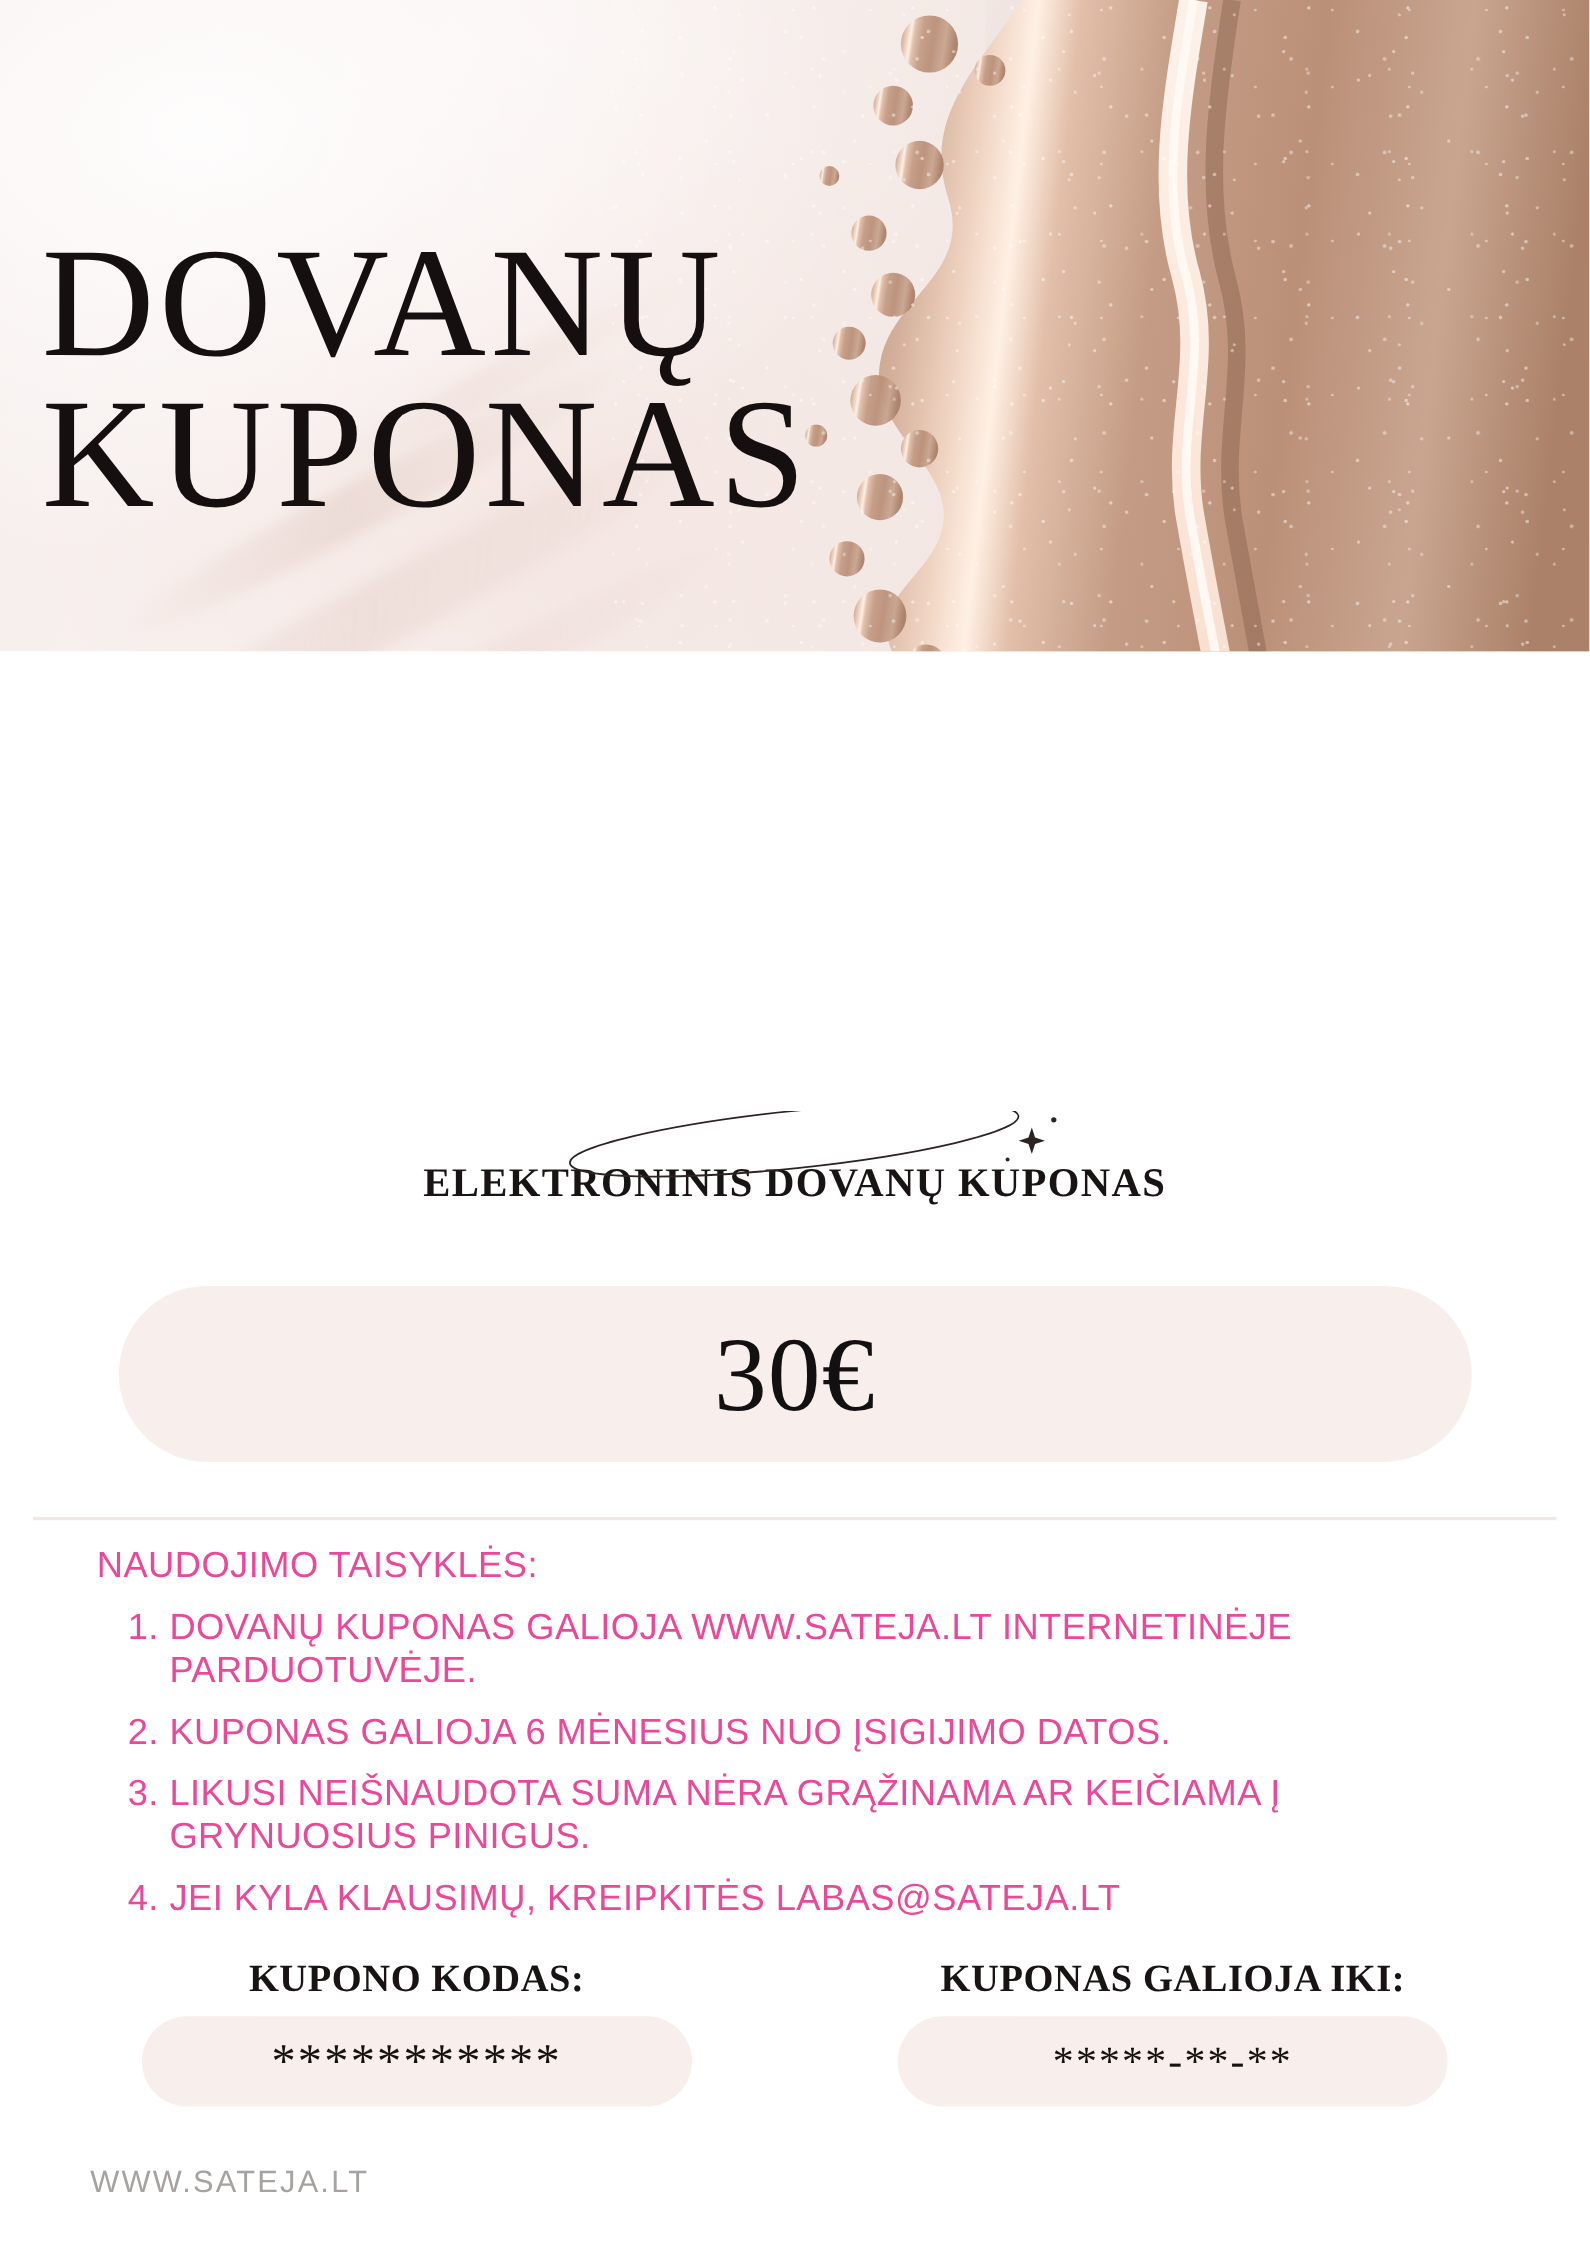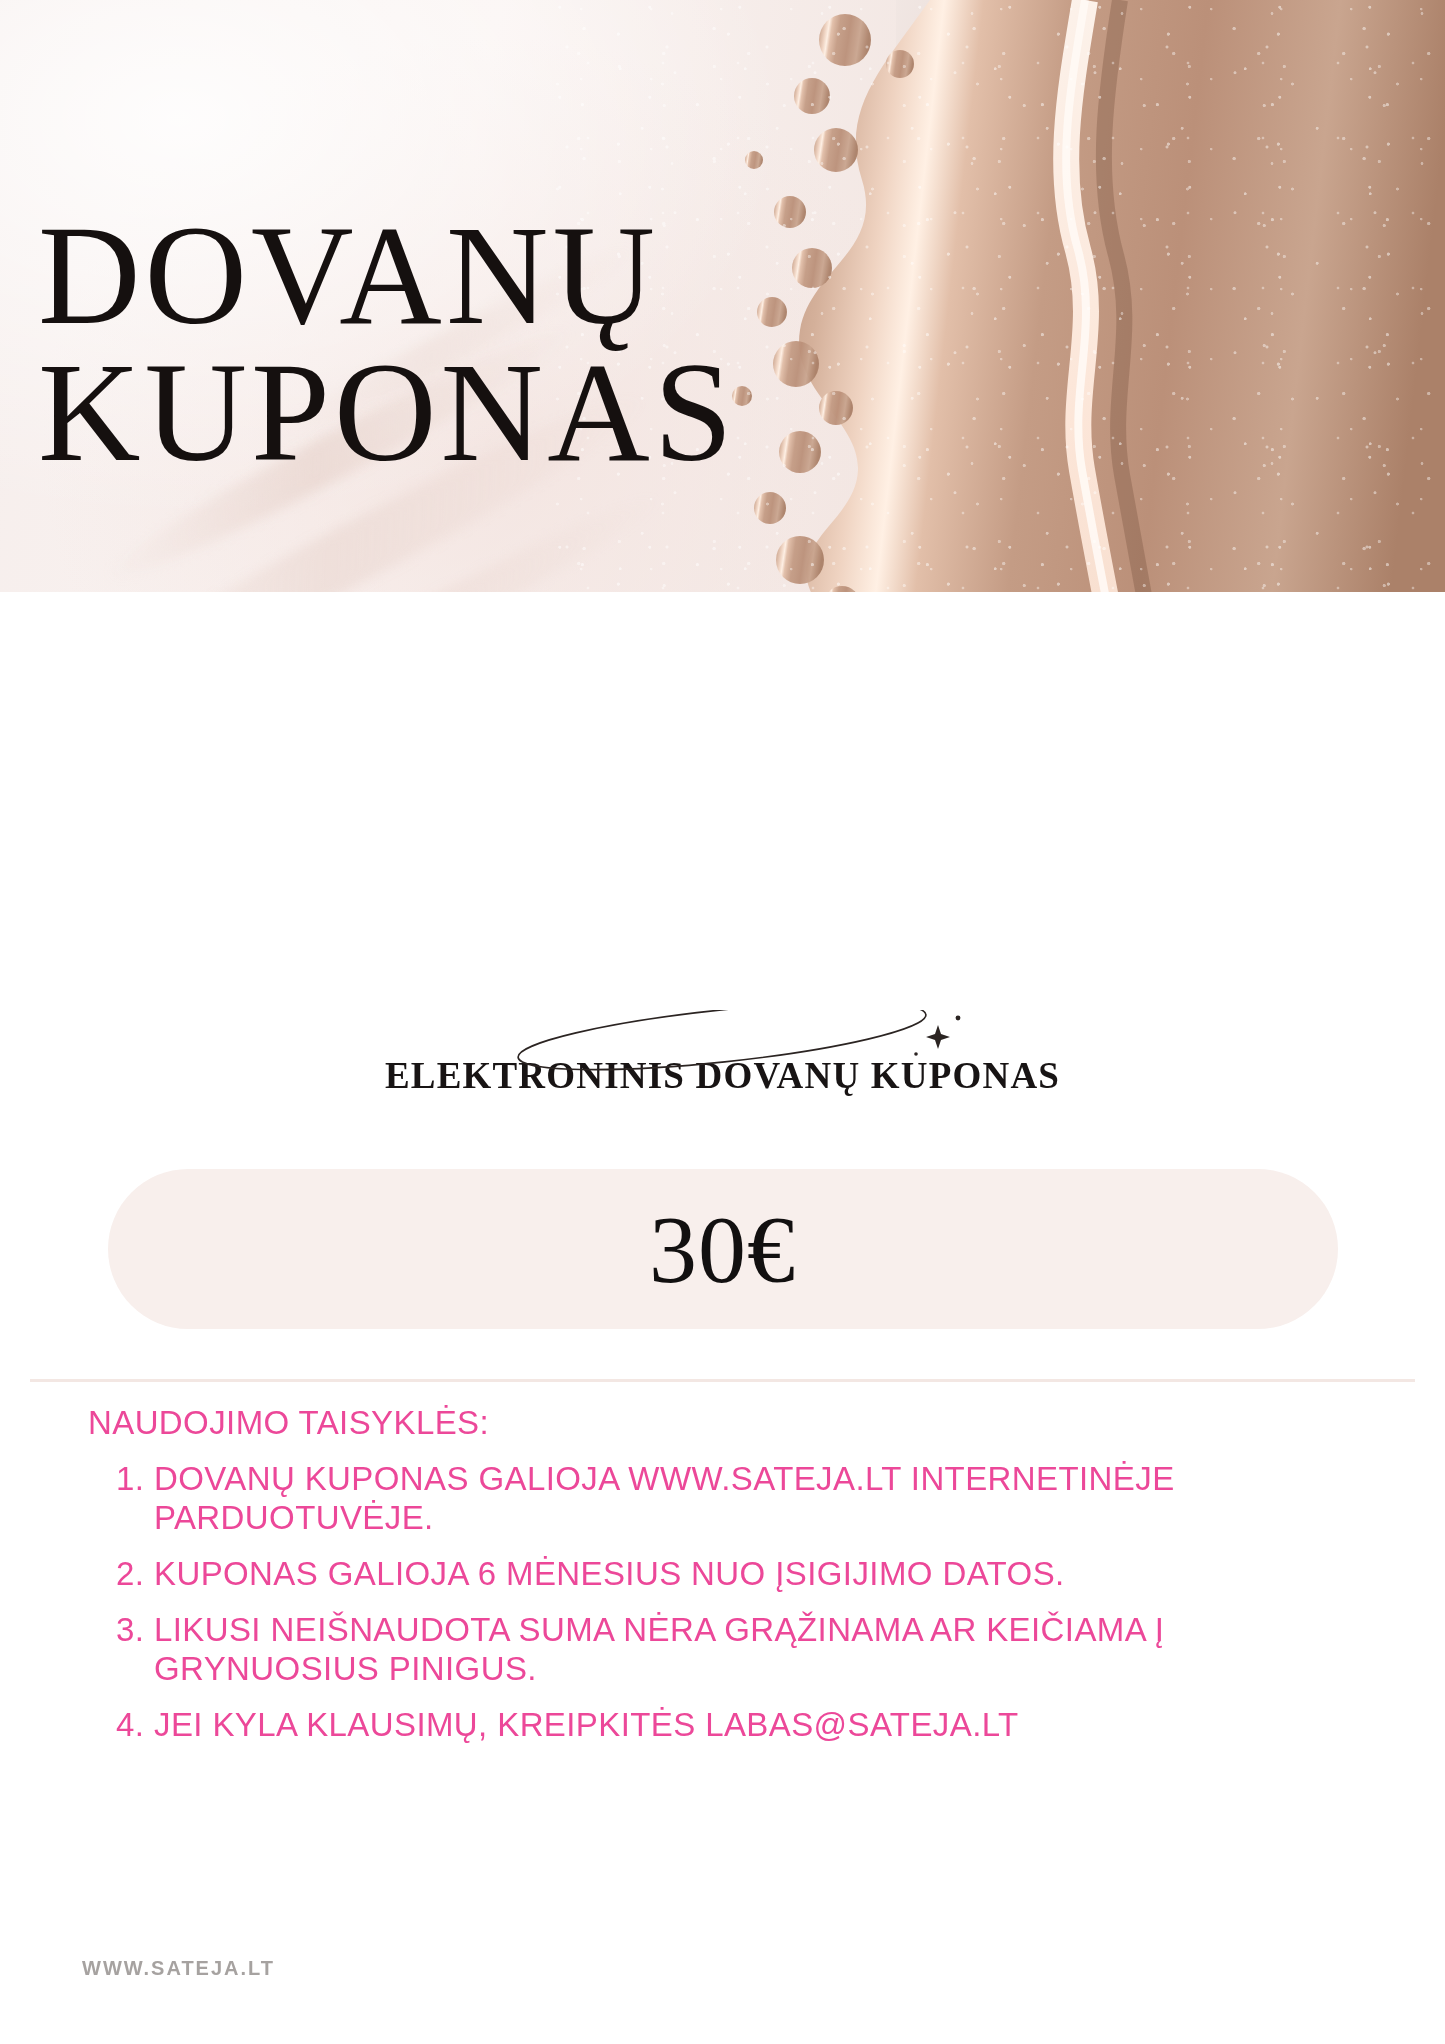--- a/index.html
+++ b/index.html
@@ -213,26 +213,25 @@
     font-size: 44px;
     letter-spacing: 2px;
     color: #16120f;
   }
   .field.code .field-box { width: 500px; margin: 0 auto; }
   .field.expiry .field-box { width: 500px; margin: 0 auto; font-size: 38px; }
 
   .footer-url {
     position: absolute;
     left: 82px;
-    bottom: 64px;
+    bottom: 44px;
     font-family: "Liberation Sans", sans-serif;
-    font-size: 20px;
+    font-size: 28px;
     letter-spacing: 2px;
     color: #a6a2a0;
-    font-weight: bold;
   }
 </style>
 </head>
 <body>
 
 <div class="hero">
   <div class="wash-left"></div>
   <div class="stroke s1"></div>
   <div class="stroke s2"></div>
   <div class="stroke s3"></div>
@@ -340,15 +339,25 @@
   <div class="rules">
     <div class="rules-title">NAUDOJIMO TAISYKLĖS:</div>
     <ol class="rules-list">
       <li>DOVANŲ KUPONAS GALIOJA WWW.SATEJA.LT INTERNETINĖJE PARDUOTUVĖJE.</li>
       <li>KUPONAS GALIOJA 6 MĖNESIUS NUO ĮSIGIJIMO DATOS.</li>
       <li>LIKUSI NEIŠNAUDOTA SUMA NĖRA GRĄŽINAMA AR KEIČIAMA Į GRYNUOSIUS PINIGUS.</li>
       <li>JEI KYLA KLAUSIMŲ, KREIPKITĖS LABAS@SATEJA.LT</li>
     </ol>
   </div>
 
+  <div class="fields">
+    <div class="field code">
+      <div class="field-label">KUPONO KODAS:</div>
+      <div class="field-box">***********</div>
+    </div>
+    <div class="field expiry">
+      <div class="field-label">KUPONAS GALIOJA IKI:</div>
+      <div class="field-box">*****-**-**</div>
+    </div>
+  </div>
 
   <div class="footer-url">WWW.SATEJA.LT</div>
 </div>
 
 </body></html>

